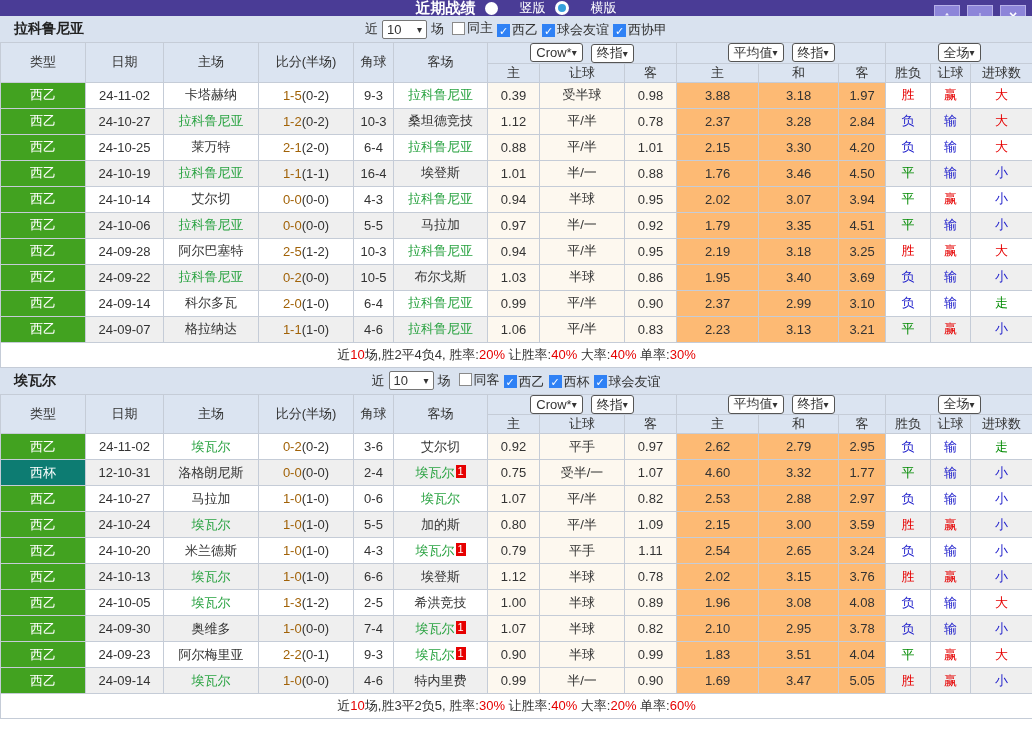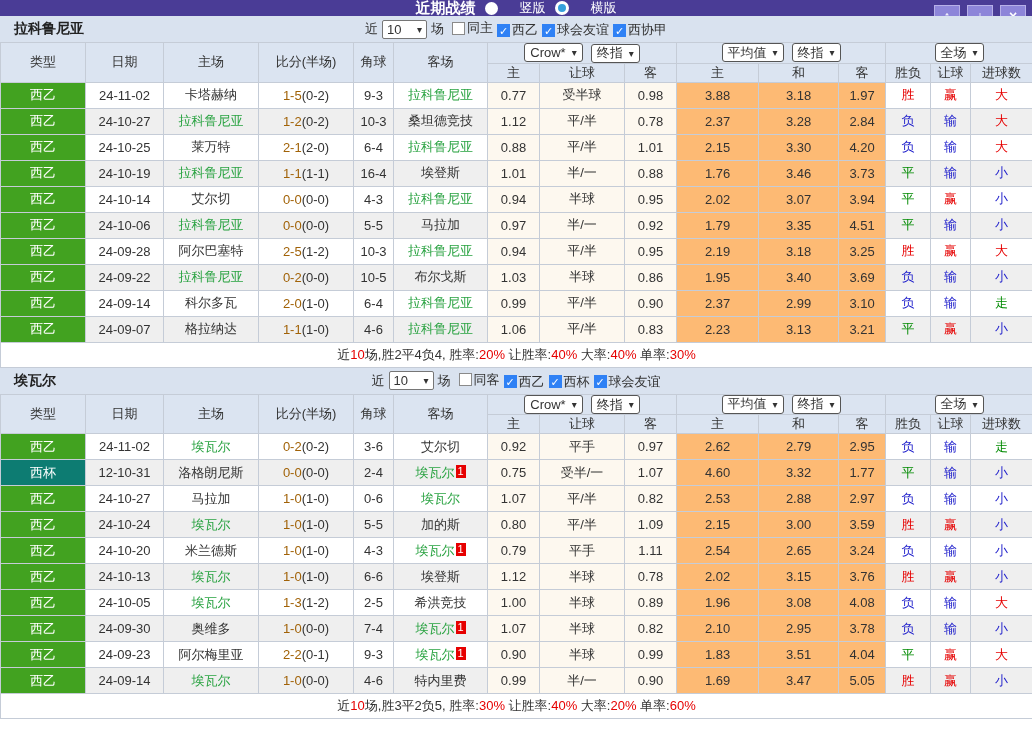--- a/index.html
+++ b/index.html
@@ -39,21 +39,21 @@
 
   
   table { border-collapse: collapse; table-layout: fixed; width: 1032px;
           font-size: 13px; color: #333; }
   th, td { border: 1px solid #c5ccd7; text-align: center; padding: 0;
            overflow: hidden; white-space: nowrap; }
   thead th { background: #dbe4f1; font-weight: normal; color: #333; }
   tr.hdr1 th { height: 20px; }
   tr.hdr2 th { height: 17px; }
   tbody tr { height: 26px; }
-  .hdr-select { display: inline-flex; align-items: center; gap: 6px; height: 19px;
+  .hdr-select { display: inline-flex; align-items: center; gap: 0; height: 19px;
                 padding: 4px 5px; background: #fff; border: 1px solid #555;
                 border-radius: 3px; font-size: 13px; }
   .ddcell .hdr-select + .hdr-select { margin-left: 8px; }
 
   .lg { color: #fff; }
   .lg-green { background: #42a220; }
   .lg-teal  { background: #0d7c72; }
   .row-odd  .plain { background: #ffffff; }
   .row-even .plain { background: #efefef; }
   .cream   { background: #fdf8ef; }
@@ -183,21 +183,21 @@
       </tr>
     </thead>
     <tbody>
         <tr class="row-odd">
           <td class="lg lg-green">西乙</td>
           <td class="plain">24-11-02</td>
           <td class="plain"><span>卡塔赫纳</span></td>
           <td class="plain"><span class="score-ft">1-5</span><span class="score-ht">(0-2)</span></td>
           <td class="plain">9-3</td>
           <td class="plain"><span class="team-green">拉科鲁尼亚</span></td>
-          <td class="cream">0.77</td>
+          <td class="cream">0.39</td>
           <td class="cream">受半球</td>
           <td class="cream">0.98</td>
           <td class="avgblue">3.88</td>
           <td class="avgblue">3.18</td>
           <td class="avgblue">1.97</td>
           <td class="plain c-red">胜</td>
           <td class="plain c-red">赢</td>
           <td class="plain c-red">大</td>
         </tr>
         <tr class="row-even">
@@ -239,21 +239,21 @@
           <td class="plain">24-10-19</td>
           <td class="plain"><span class="team-green">拉科鲁尼亚</span></td>
           <td class="plain"><span class="score-ft">1-1</span><span class="score-ht">(1-1)</span></td>
           <td class="plain">16-4</td>
           <td class="plain"><span>埃登斯</span></td>
           <td class="cream">1.01</td>
           <td class="cream">半/一</td>
           <td class="cream">0.88</td>
           <td class="avgblue">1.76</td>
           <td class="avgblue">3.46</td>
-          <td class="avgblue">3.73</td>
+          <td class="avgblue">4.50</td>
           <td class="plain c-green">平</td>
           <td class="plain c-blue">输</td>
           <td class="plain c-blue">小</td>
         </tr>
         <tr class="row-odd">
           <td class="lg lg-green">西乙</td>
           <td class="plain">24-10-14</td>
           <td class="plain"><span>艾尔切</span></td>
           <td class="plain"><span class="score-ft">0-0</span><span class="score-ht">(0-0)</span></td>
           <td class="plain">4-3</td>

